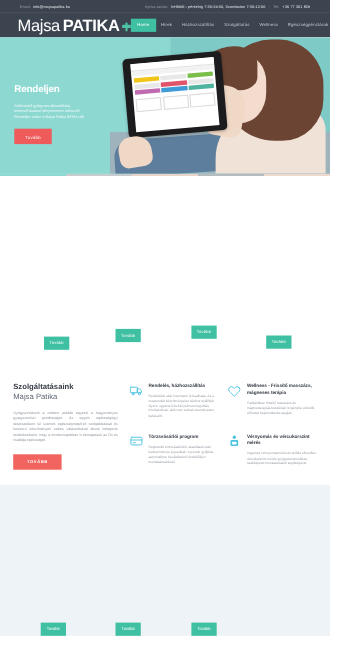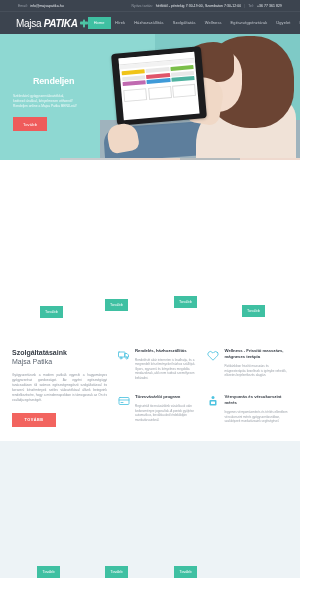--- a/index.html
+++ b/index.html
@@ -33,26 +33,26 @@
     height: 23px;
     background: #3c444f;
     display: flex;
     align-items: center;
     padding: 0 16px;
     border-top: 1px solid #474f5a;
   }
   .logo {
     display: flex; align-items: baseline;
     color: #ffffff;
-    font-size: 10px;
+    font-size: 15px;
     letter-spacing: -.3px;
     white-space: nowrap;
   }
   .logo .lg-thin { font-weight: 400; }
-  .logo .lg-bold { font-weight: 700; margin-left: 2.5px; font-style: italic; }
+  .logo .lg-bold { font-weight: 700; margin-left: 2.5px; }
   .logo .lg-cross {
     position: relative; display: inline-block;
     width: 8px; height: 8px; margin-left: 2px;
     transform: translateY(.5px);
   }
   .logo .lg-cross::before, .logo .lg-cross::after {
     content: ""; position: absolute; background: #4ec3a4; border-radius: .8px;
   }
   .logo .lg-cross::before { left: 2.9px; top: 0; width: 2.4px; height: 8px; }
   .logo .lg-cross::after { top: 2.9px; left: 0; height: 2.4px; width: 8px; }
@@ -116,21 +116,20 @@
 
   .hero-card {
     position: absolute; left: 13px; top: 42px;
     width: 95px;
     z-index: 5;
   }
   .hero-title {
     color: #ffffff; font-size: 9px; font-weight: 700;
     line-height: 11.5px; letter-spacing: -.2px;
     white-space: nowrap;
-    margin-left: 20px;
   }
   .hero-cross {
     position: relative; display: inline-block;
     width: 7px; height: 7px; margin-left: 2px;
     transform: translateY(.5px);
   }
   .hero-cross::before, .hero-cross::after {
     content: ""; position: absolute; background: #ef4b4b; border-radius: .6px;
   }
   .hero-cross::before { left: 2.4px; top: 0; width: 2.2px; height: 7px; }

